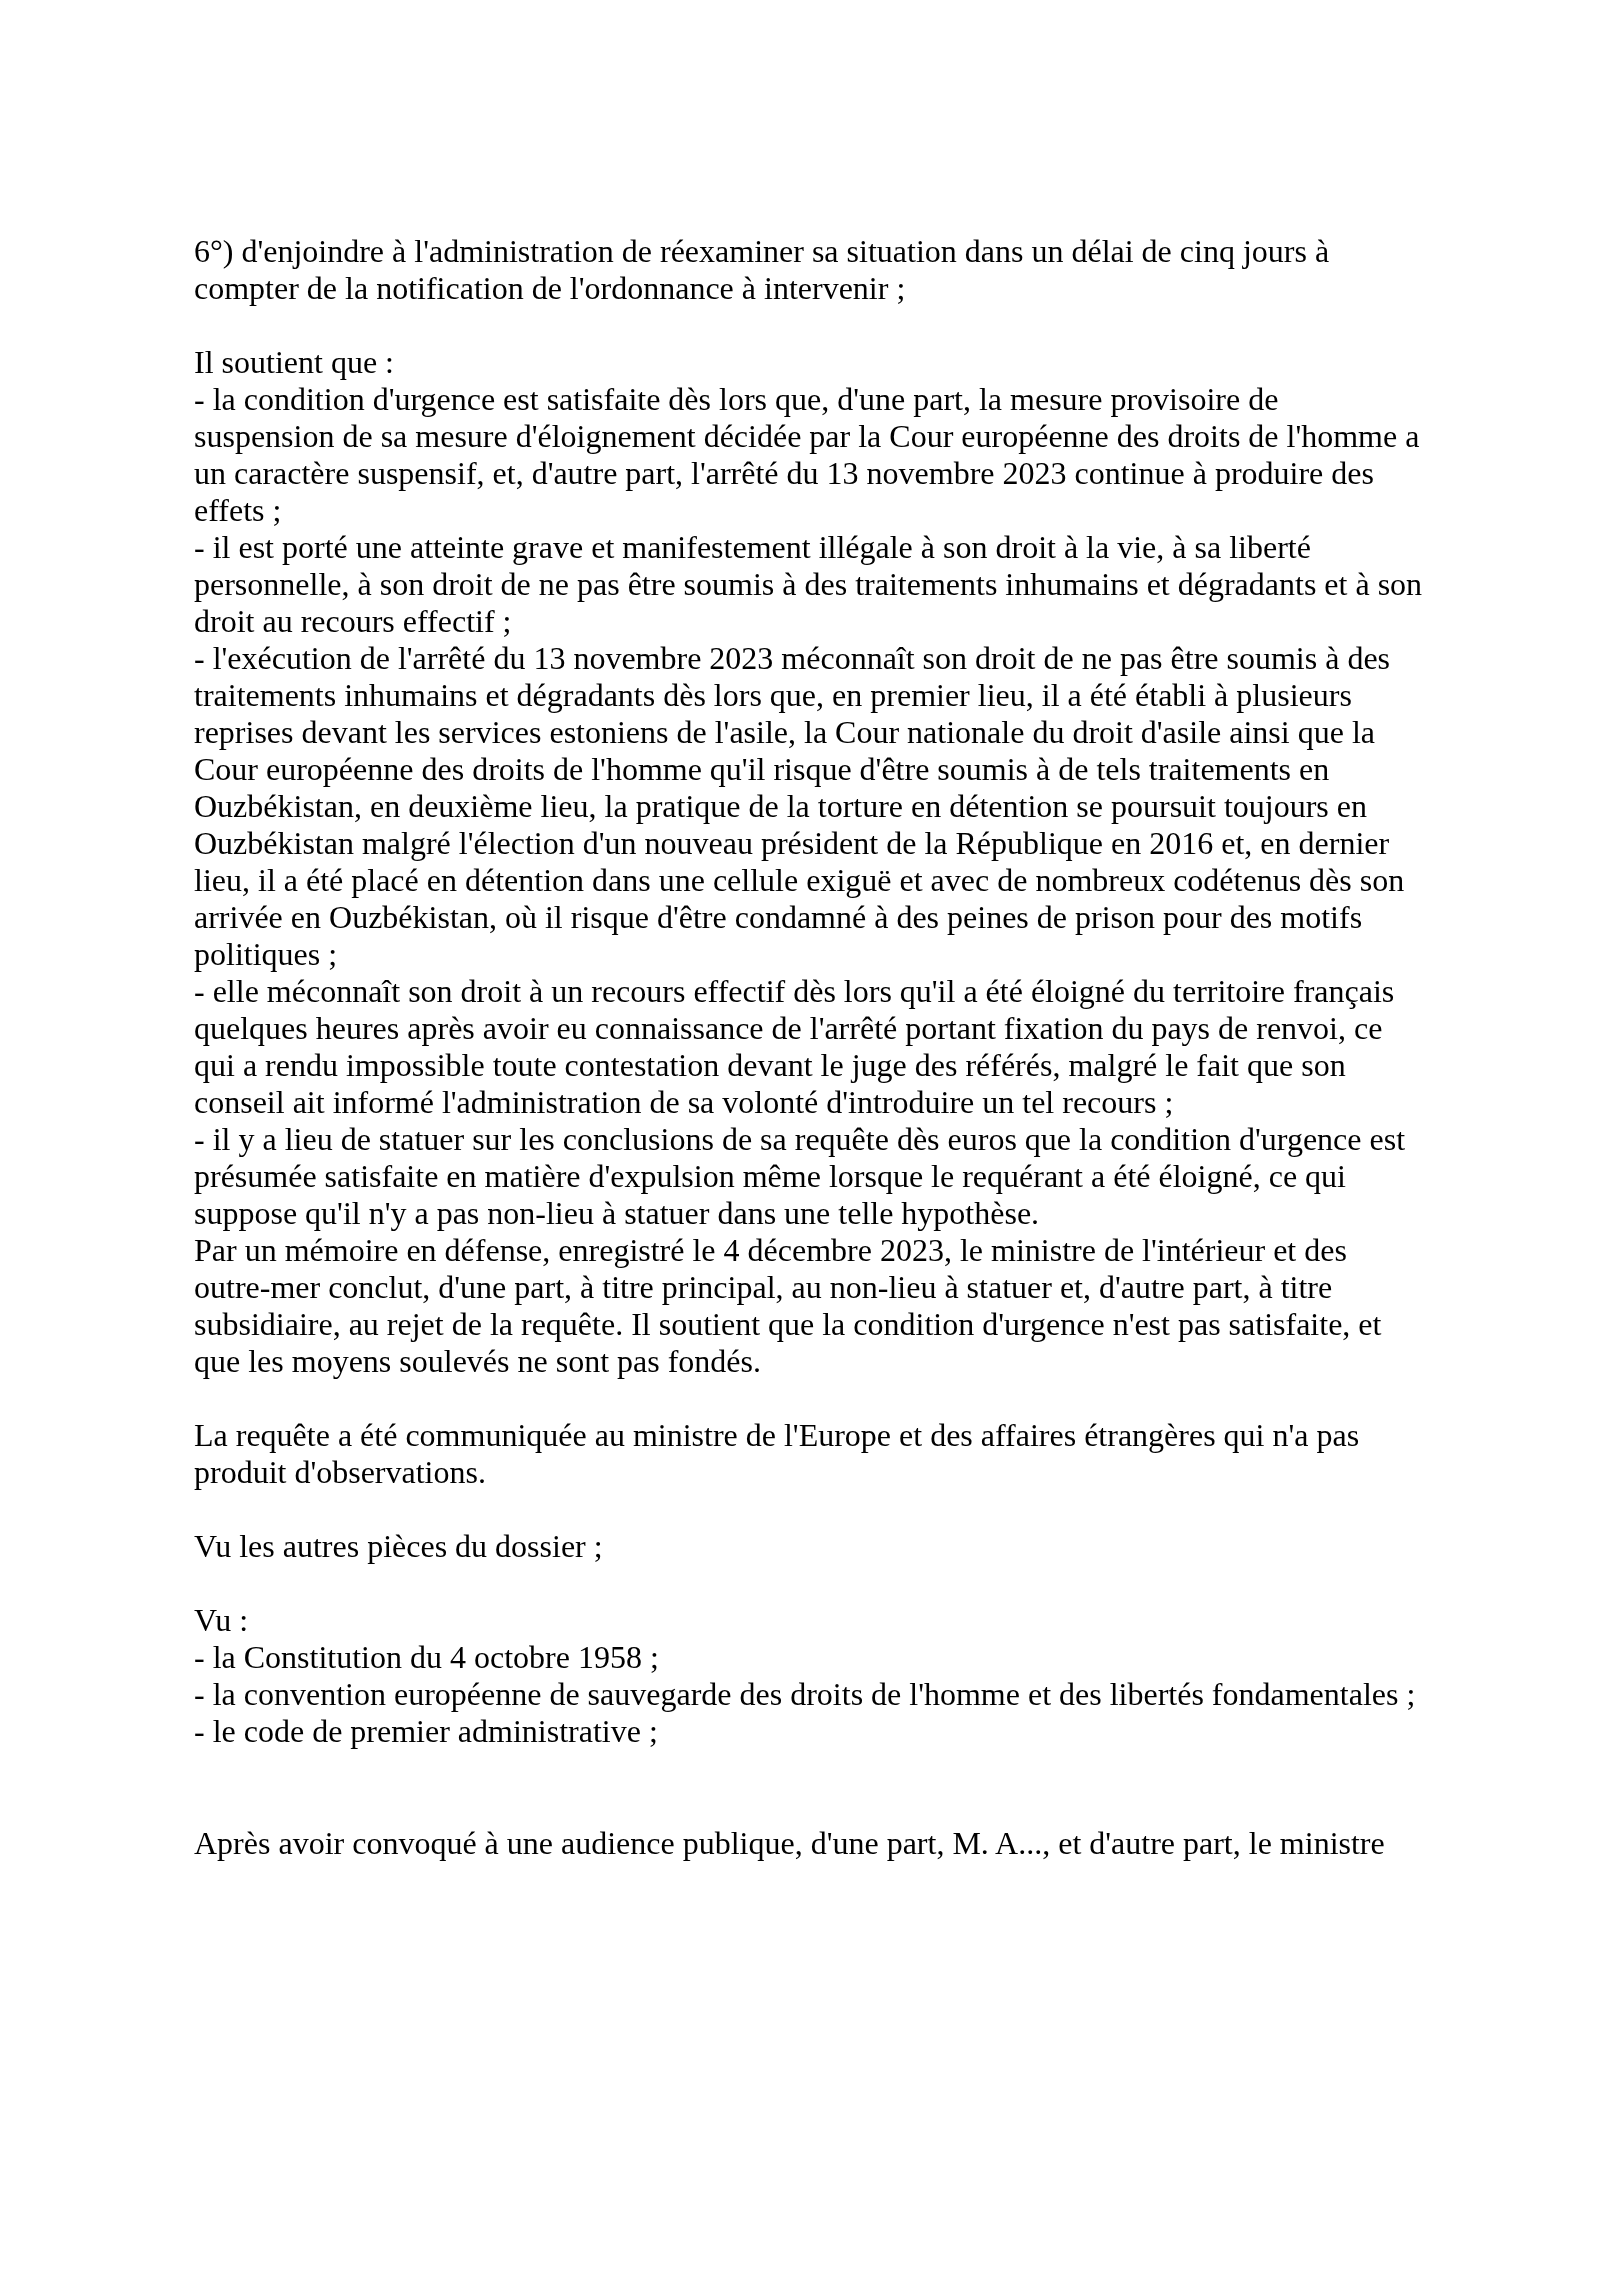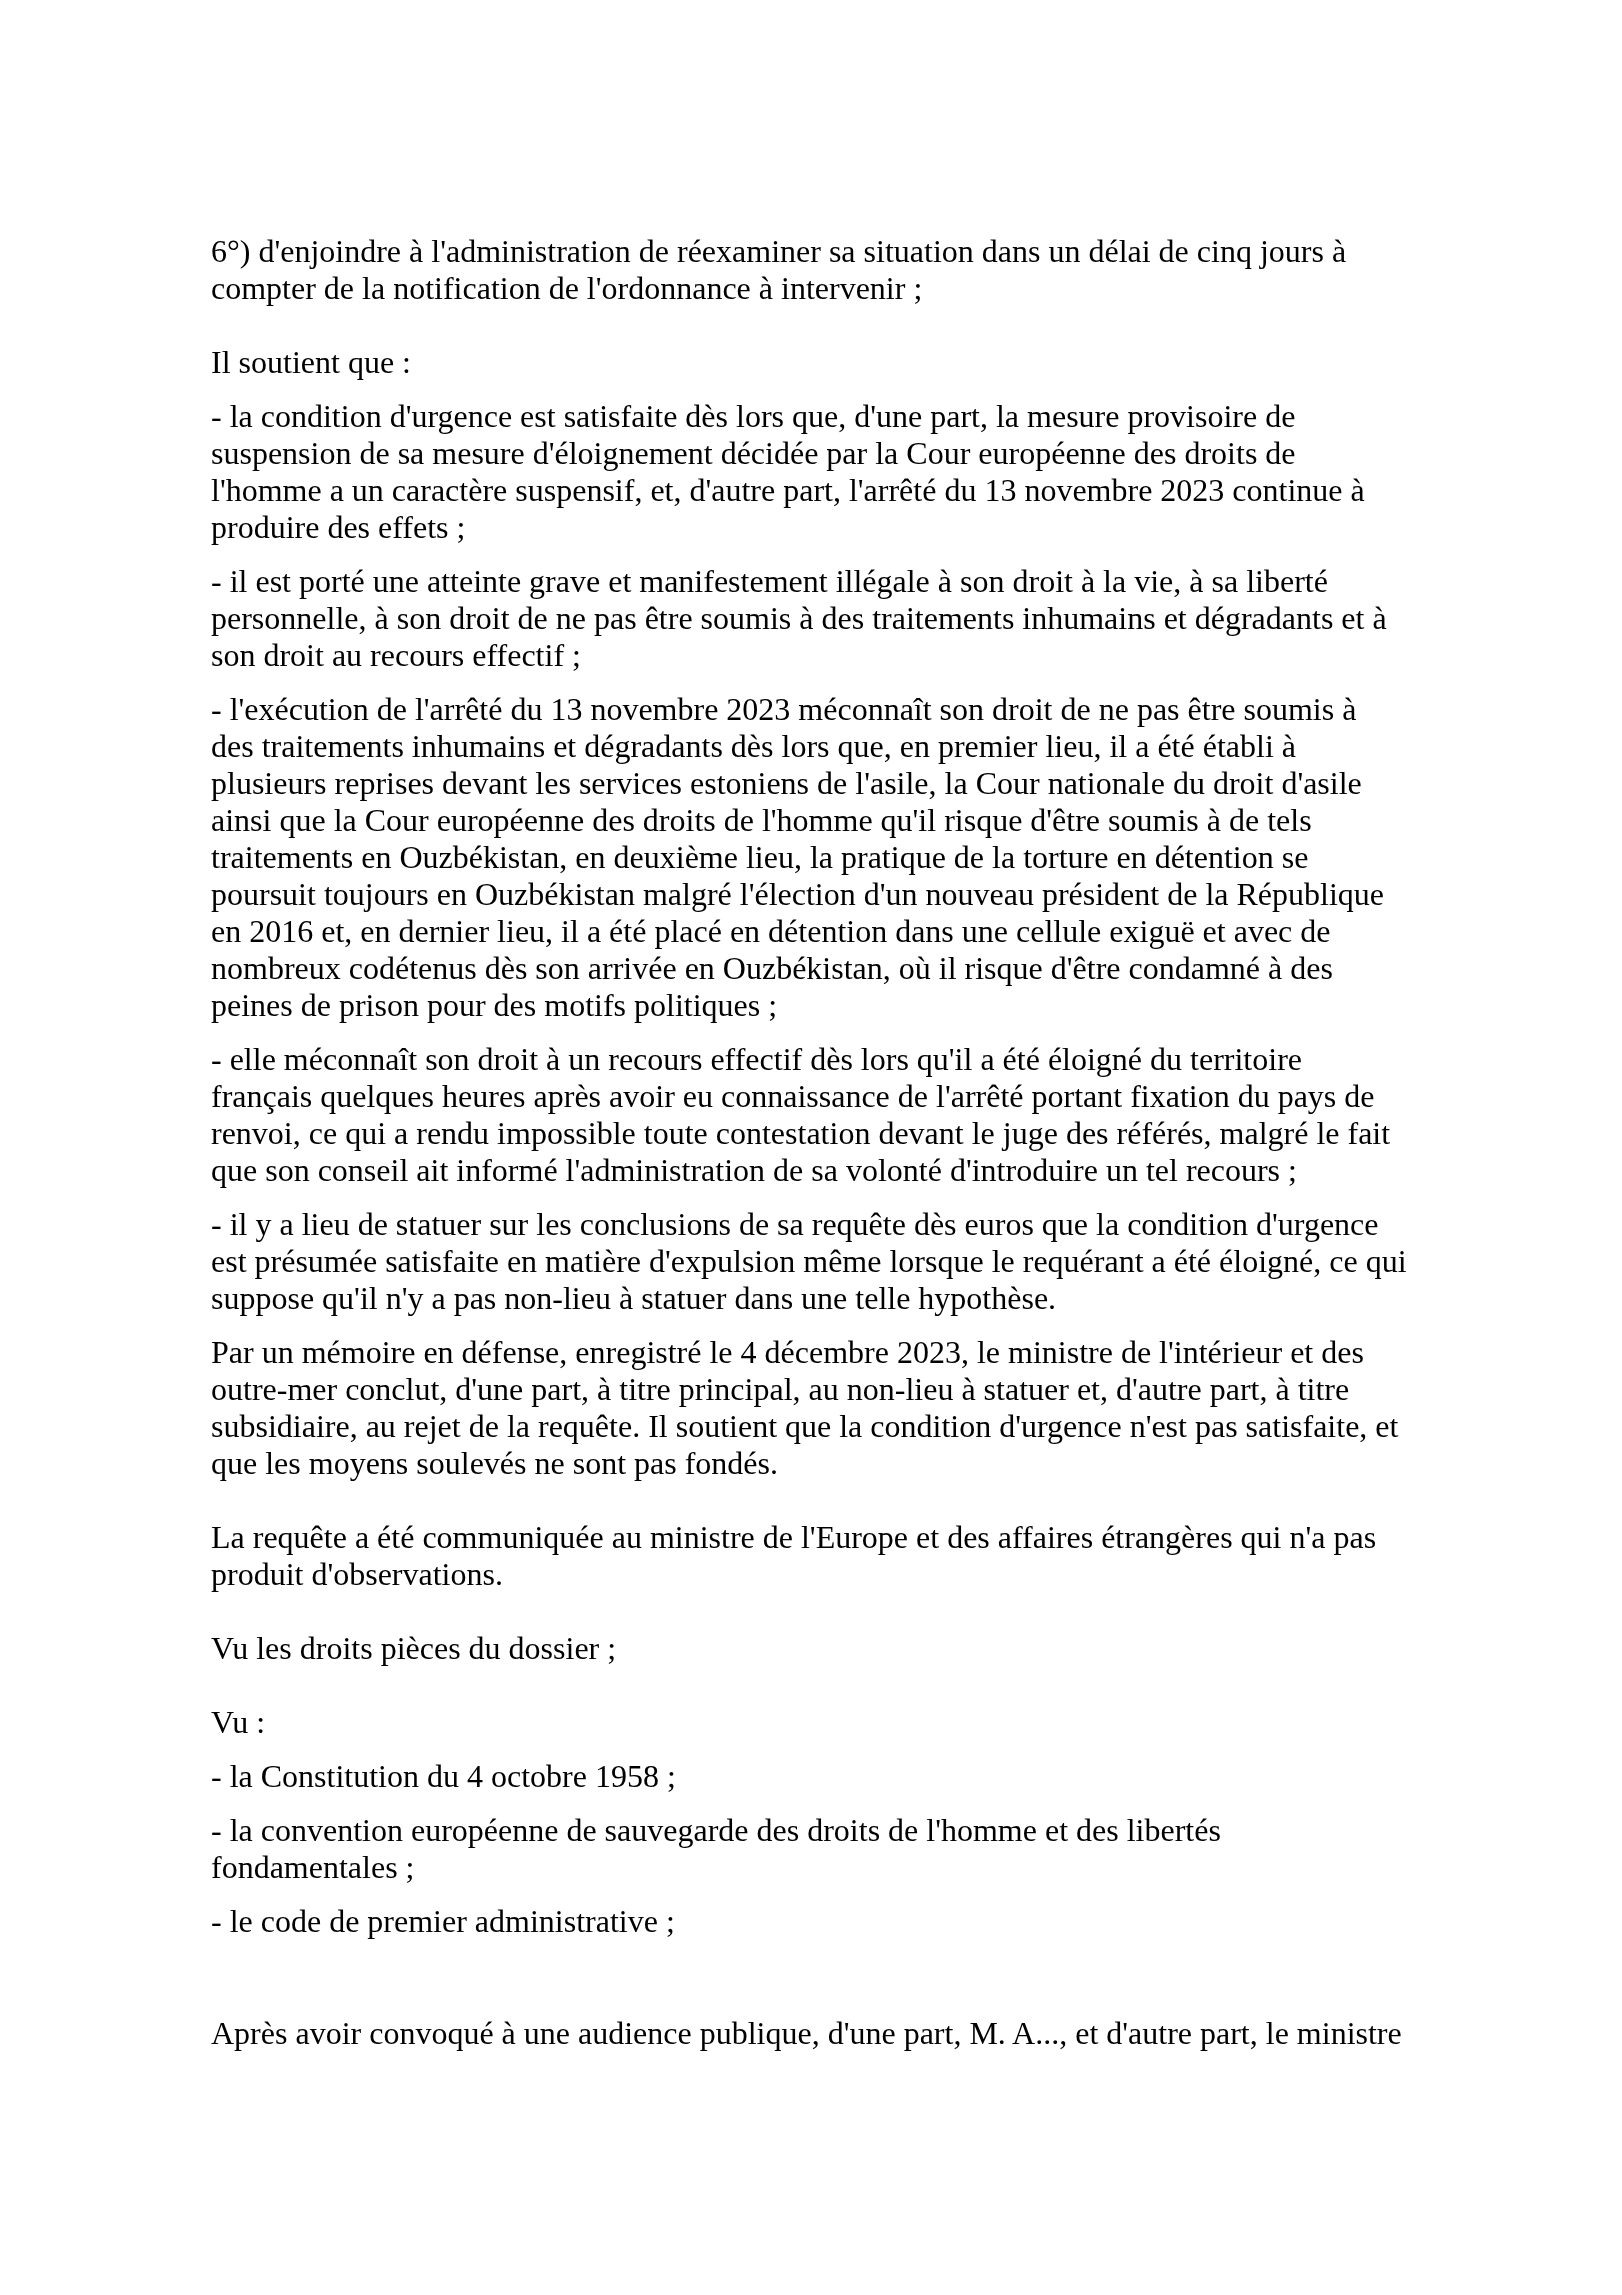--- a/index.html
+++ b/index.html
@@ -24,42 +24,42 @@
     left: 194px;
     top: 233px;
     width: 1230px;
     font-family: "Liberation Serif", serif;
     font-size: 32px;
     line-height: 37px;
     text-align: left;
     word-spacing: normal;
   }
   .para {
-    margin: 17px;
+    margin: 0;
     white-space: normal;
   }
   .gap-0 { margin-top: 0; }
   .gap-1 { margin-top: 37px; }
   .gap-2 { margin-top: 75px; }
 </style>
 </head>
 <body>
 
 <div class="page" style="background: rgb(255, 255, 255); color: rgb(0, 0, 0);">
   <div class="doc-text" id="doc-text">
       <div class="para gap-0">6°) d'enjoindre à l'administration de réexaminer sa situation dans un délai de cinq jours à compter de la notification de l'ordonnance à intervenir ;</div>
       <div class="para gap-1">Il soutient que :</div>
       <div class="para gap-0">- la condition d'urgence est satisfaite dès lors que, d'une part, la mesure provisoire de suspension de sa mesure d'éloignement décidée par la Cour européenne des droits de l'homme a un caractère suspensif, et, d'autre part, l'arrêté du 13 novembre 2023 continue à produire des effets ;</div>
       <div class="para gap-0">- il est porté une atteinte grave et manifestement illégale à son droit à la vie, à sa liberté personnelle, à son droit de ne pas être soumis à des traitements inhumains et dégradants et à son droit au recours effectif ;</div>
       <div class="para gap-0">- l'exécution de l'arrêté du 13 novembre 2023 méconnaît son droit de ne pas être soumis à des traitements inhumains et dégradants dès lors que, en premier lieu, il a été établi à plusieurs reprises devant les services estoniens de l'asile, la Cour nationale du droit d'asile ainsi que la Cour européenne des droits de l'homme qu'il risque d'être soumis à de tels traitements en Ouzbékistan, en deuxième lieu, la pratique de la torture en détention se poursuit toujours en Ouzbékistan malgré l'élection d'un nouveau président de la République en 2016 et, en dernier lieu, il a été placé en détention dans une cellule exiguë et avec de nombreux codétenus dès son arrivée en Ouzbékistan, où il risque d'être condamné à des peines de prison pour des motifs politiques ;</div>
       <div class="para gap-0">- elle méconnaît son droit à un recours effectif dès lors qu'il a été éloigné du territoire français quelques heures après avoir eu connaissance de l'arrêté portant fixation du pays de renvoi, ce qui a rendu impossible toute contestation devant le juge des référés, malgré le fait que son conseil ait informé l'administration de sa volonté d'introduire un tel recours ;</div>
       <div class="para gap-0">- il y a lieu de statuer sur les conclusions de sa requête dès euros que la condition d'urgence est présumée satisfaite en matière d'expulsion même lorsque le requérant a été éloigné, ce qui suppose qu'il n'y a pas non-lieu à statuer dans une telle hypothèse.</div>
       <div class="para gap-0">Par un mémoire en défense, enregistré le 4 décembre 2023, le ministre de l'intérieur et des outre-mer conclut, d'une part, à titre principal, au non-lieu à statuer et, d'autre part, à titre subsidiaire, au rejet de la requête. Il soutient que la condition d'urgence n'est pas satisfaite, et que les moyens soulevés ne sont pas fondés.</div>
       <div class="para gap-1">La requête a été communiquée au ministre de l'Europe et des affaires étrangères qui n'a pas produit d'observations.</div>
-      <div class="para gap-1">Vu les droits pièces du dossier ;</div>
+      <div class="para gap-1">Vu les autres pièces du dossier ;</div>
       <div class="para gap-1">Vu :</div>
       <div class="para gap-0">- la Constitution du 4 octobre 1958 ;</div>
       <div class="para gap-0">- la convention européenne de sauvegarde des droits de l'homme et des libertés fondamentales ;</div>
       <div class="para gap-0">- le code de premier administrative ;</div>
       <div class="para gap-2">Après avoir convoqué à une audience publique, d'une part, M. A..., et d'autre part, le ministre</div>
     </div>
 </div>
 
 
 </body></html>

